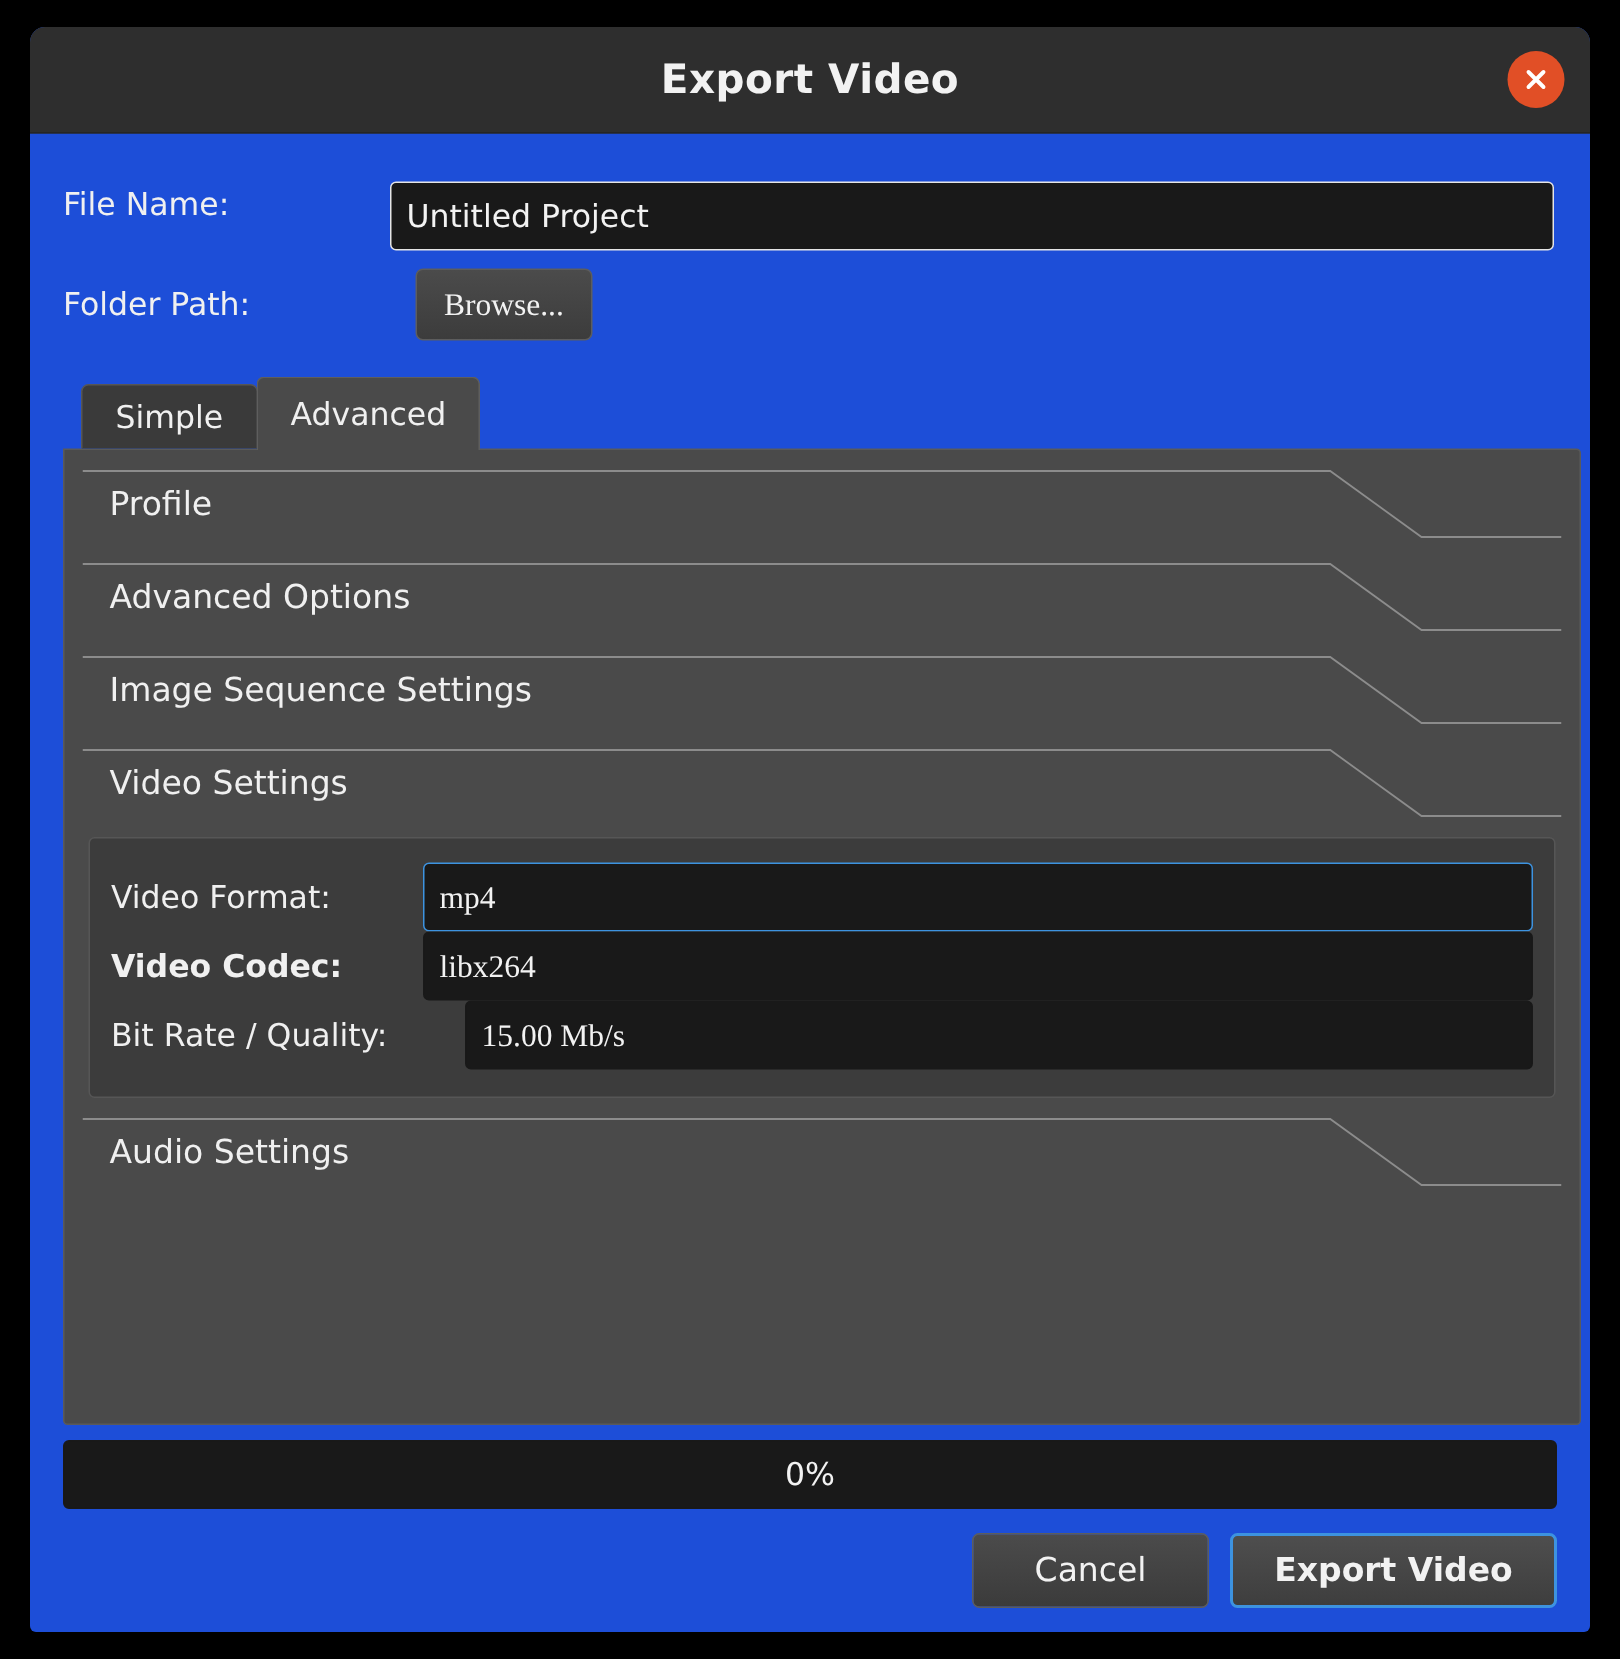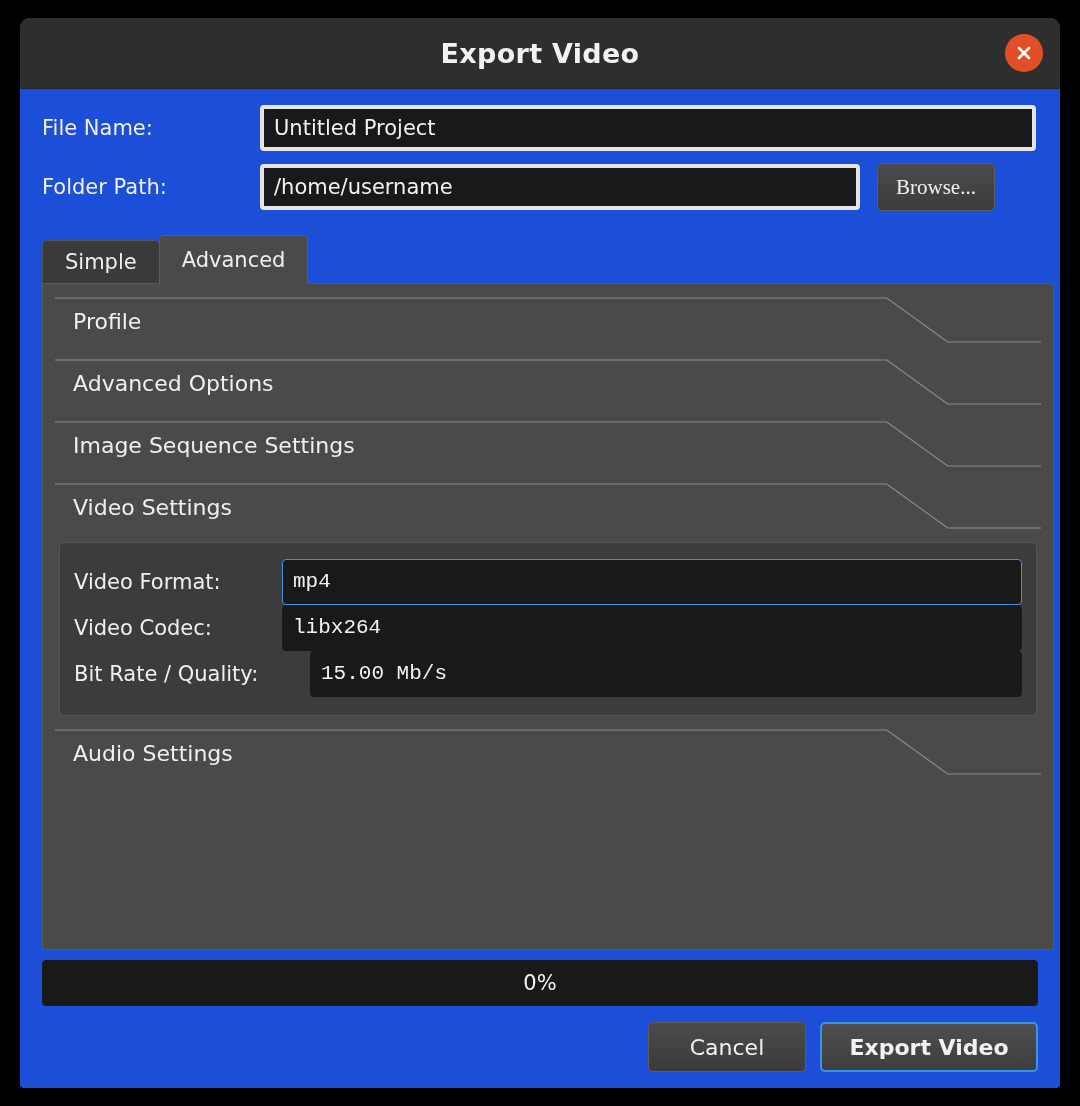--- a/index.html
+++ b/index.html
@@ -91,30 +91,31 @@
   }
   .form-label {
     color: #f0f0f0;
     font-size: 21px;
     width: 218px;
     flex: 0 0 218px;
     user-select: none;
   }
   .text-field {
     background: #191919;
-    border: 4px solid #e5e5e5;
+    border: 1px solid #e5e5e5;
     border-radius: 4px;
     color: #f2f2f2;
     font-size: 21px;
     font-family: inherit;
     height: 46px;
     line-height: 46px;
     padding: 0 10px;
     box-sizing: border-box;
     outline: none;
+    margin-top: 16px;
   }
   #filename-field { width: 776px; }
   #folderpath-field { width: 600px; }
 
   .browse-btn {
     margin-left: 17px;
     height: 48px;
     padding: 0 18px;
     background: linear-gradient(#4b4b4b, #3c3c3c);
     border: 1px solid #5d5d5d;
@@ -126,20 +127,21 @@
   }
 
   
   .tabstrip {
     display: flex;
     align-items: flex-end;
     margin-top: 14px;
     height: 46px;
     position: relative;
     z-index: 2;
+    margin-left: 12px;
   }
   .tab {
     height: 42px;
     padding: 0 22px;
     display: flex;
     align-items: center;
     font-size: 21px;
     font-family: inherit;
     color: #f0f0f0;
     background: #3a3a3a;
@@ -219,32 +221,32 @@
     user-select: none;
   }
   .group-field {
     flex: 1 1 auto;
     margin-left: 12px;
     background: #191919;
     border: 1px solid #191919;
     border-radius: 4px;
     color: #f2f2f2;
     font-size: 21px;
-    font-family: Liberation Mono, monospace;
+    font-family: Liberation Serif, serif;
     height: 46px;
     line-height: 46px;
     padding: 0 10px;
     box-sizing: border-box;
     outline: none;
   }
   .group-field.focused {
     border: 1px solid #3d93e0;
   }
   .lbl-w-format { width: 196px; flex: 0 0 196px; }
-  .lbl-w-codec  { width: 196px; flex: 0 0 196px; }
+  .lbl-w-codec  { width: 196px; flex: 0 0 196px; font-weight: bold; }
   .lbl-w-bitrate{ width: 224px; flex: 0 0 224px; }
 
   
   .footer {
     flex: 0 0 auto;
     padding: 10px 22px 16px 22px;
     box-sizing: border-box;
   }
   .progressbar {
     position: relative;
@@ -306,21 +308,20 @@
 
     <div class="dialog-body">
 
       <div class="form-row">
         <span class="form-label">File Name:</span>
         <input id="filename-field" class="text-field" type="text" value="Untitled Project" placeholder="Untitled Project" style="">
       </div>
 
       <div class="form-row">
         <span class="form-label">Folder Path:</span>
-        <input id="folderpath-field" class="text-field" type="text" value="/home/username" placeholder="/home/username" style="">
         <button class="browse-btn">Browse...</button>
       </div>
 
       <div class="tabstrip">
         <div class="tab">Simple</div>
         <div class="tab active">Advanced</div>
       </div>
 
       <div class="tabpanel">
 

